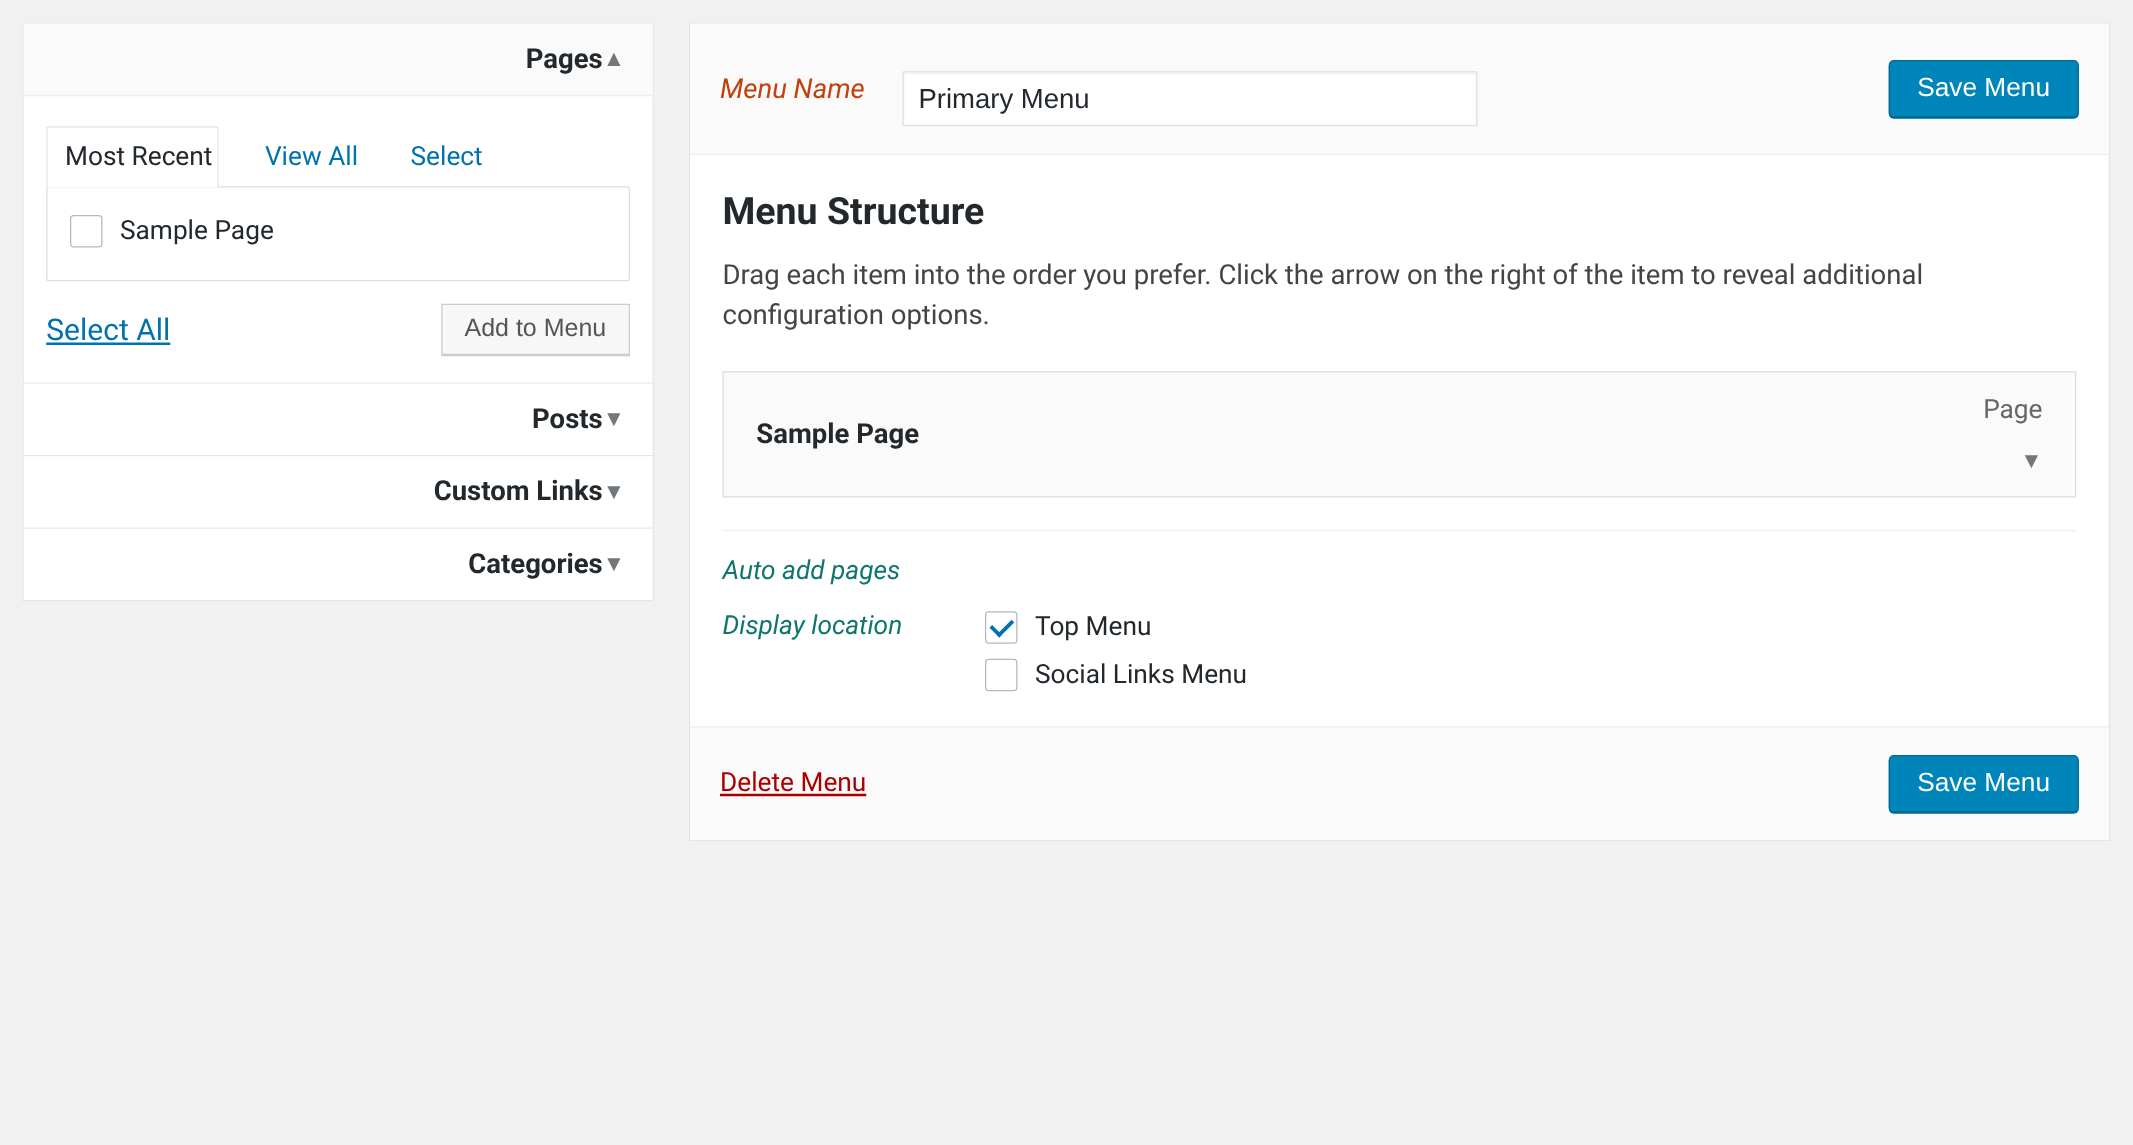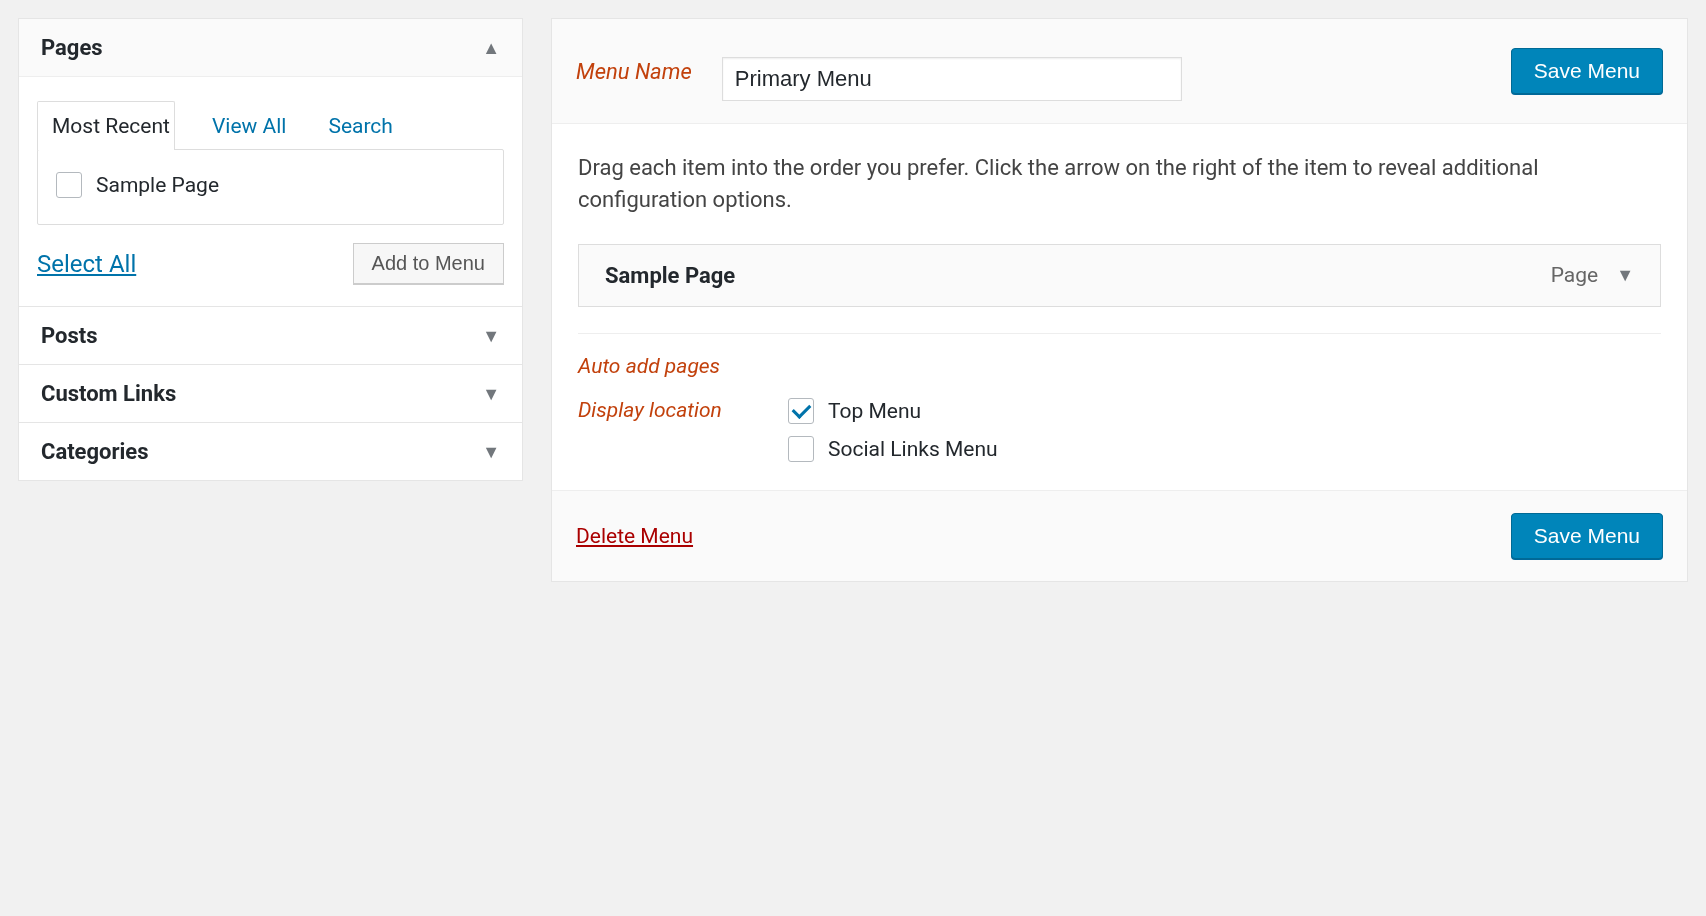--- a/index.html
+++ b/index.html
@@ -22,21 +22,21 @@
   }
   .metabox {
     border: 1px solid #e5e5e5;
     background: #fff;
     margin-bottom: 0;
   }
   .metabox + .metabox { border-top: none; }
   .metabox-header {
     display: flex;
     align-items: center;
-    justify-content: space-between;
+    justify-content: flex-end;
     padding: 16px 22px;
     background: #fafafa;
     border-bottom: 1px solid #eee;
     cursor: pointer;
   }
   .metabox-header.collapsed { border-bottom: none; background:#fff; }
   .metabox-header h3 {
     font-size: 22px;
     font-weight: 700;
   }
@@ -184,34 +184,34 @@
     background: #fafafa;
     display: flex;
     align-items: center;
     justify-content: space-between;
     padding: 18px 26px;
     margin-top: 28px;
     cursor: move;
   }
   .menu-item .title { font-size: 22px; font-weight: 700; }
   .menu-item .meta {
-    display:flex; align-items:center; gap:18px;
-    color:#666; font-size:21px;
+    display:flex; align-items:flex-end; gap:18px;
+    color:#666; font-size:21px;flex-direction:column;
   }
   .divider {
     height:1px; background:#eee; margin: 26px 0 0 0;
   }
   .settings-row {
     display:flex; align-items:flex-start; gap: 20px;
     margin-top: 20px;
     font-size: 21px;
   }
   .settings-label {
     width: 190px; flex:none;
-    font-style: italic; color:#c2410c;
+    font-style: italic; color:#0f766e;
   }
   .settings-opts { display:flex; flex-direction:column; gap:12px; }
   .opt-row { display:flex; align-items:center; gap:14px; }
   .footer {
     border-top: 1px solid #eee;
     background: #fafafa;
     display:flex; align-items:center; justify-content:space-between;
     padding: 22px 24px;
     gap: 47px;
   }
@@ -233,21 +233,21 @@
       <div class="metabox-header">
         <h3>Pages</h3>
         <span class="tri">▲</span>
       </div>
       <div class="metabox-body">
 
         <div>
           <div class="tabs-nav">
             <span class="tab active">Most Recent</span>
             <span class="tab">View All</span>
-            <span class="tab">Search</span>
+            <span class="tab">Select</span>
           </div>
           <div class="tabs-wrap">
             <div class="tab-panel" style="border-top:none">
               <div class="check-row">
                 <span class="chk"></span>
                 <span>Sample Page</span>
               </div>
             </div>
           </div>
         </div>
@@ -287,20 +287,21 @@
 
     <div class="menu-header">
       <div class="menu-header-left">
         <span class="label-italic">Menu Name</span>
         <input type="text" class="text-input" value="Primary Menu" style="">
       </div>
       <button class="btn-primary">Save Menu</button>
     </div>
 
     <div class="section">
+      <h2>Menu Structure</h2>
       <p>Drag each item into the order you prefer. Click the arrow on the right of the item to reveal additional configuration options.</p>
 
       <div class="menu-item">
         <span class="title">Sample Page</span>
         <span class="meta">
           <span>Page</span>
           <span class="tri">▼</span>
         </span>
       </div>
 

